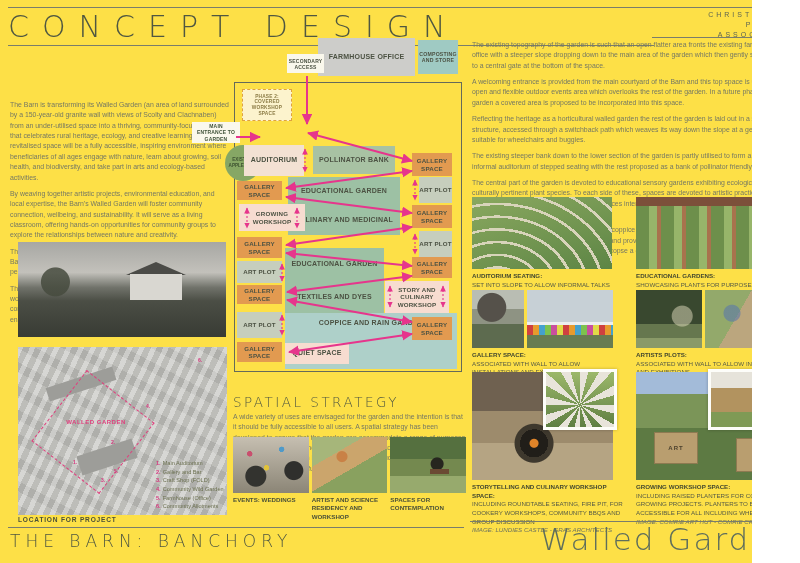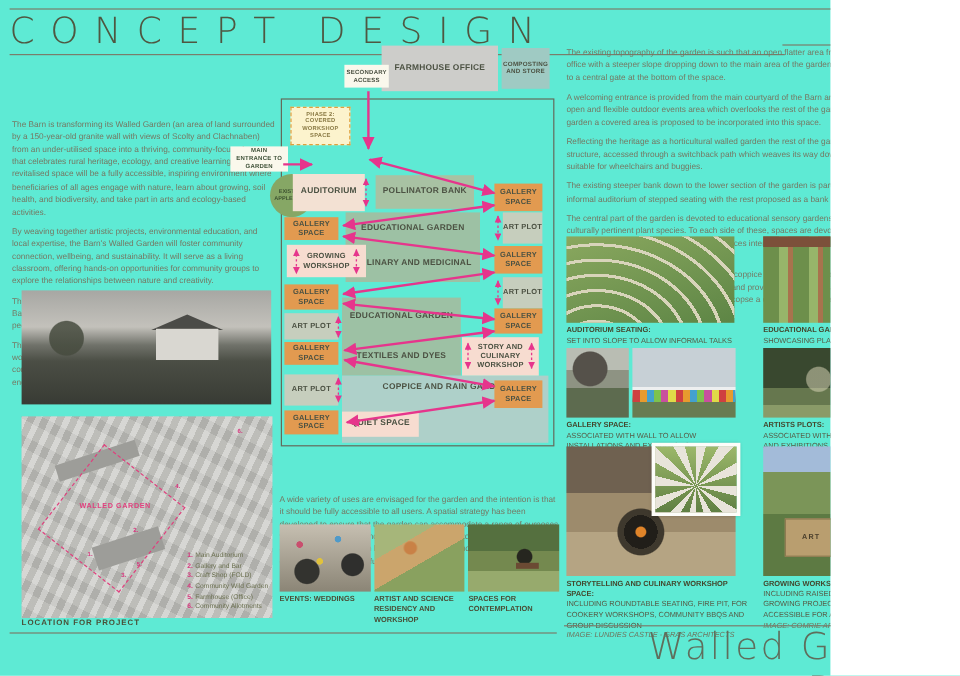--- a/index.html
+++ b/index.html
@@ -1,16 +1,16 @@
 <!DOCTYPE html>
 <html><head>
 <meta charset="utf-8">
 <style>
   html,body{margin:0;padding:0;}
-  #board{position:relative;width:692px;height:563px;background:#5eead4;overflow:hidden;
+  #board{position:relative;width:752px;height:563px;background:#fde047;overflow:hidden;
          font-family:"Liberation Sans",sans-serif;color:#4c5340;}
   .abs{position:absolute;}
   .rule{position:absolute;height:1px;background:#7a7d6b;}
   
   .display{font-family:"DejaVu Sans",sans-serif;font-weight:200;color:#4f5741;}
   #main-title{left:8px;top:9px;font-size:30px;letter-spacing:13px;white-space:nowrap;}
   #firm{left:650px;top:10px;width:142px;text-align:right;font-size:7px;letter-spacing:3px;
         color:#5c6452;line-height:1.45;}
   
   #subtitle{left:10px;top:49px;width:221px;font-size:11.2px;line-height:1.32;color:#44583f;
@@ -190,20 +190,21 @@
           <span class="lg-label">Farmhouse (Office)</span>
         </div>
       <div class="lg-row">
           <span class="lg-num">6.</span>
           <span class="lg-label">Community Allotments</span>
         </div>
     </div>
   </div>
   <div class="abs" id="location-caption">LOCATION FOR PROJECT</div>
   <div class="rule" style="left:8px;top:527px;width:456px;"></div>
+  <div class="abs display" id="barn-title">THE BARN: BANCHORY</div>
 
   <div class="abs" id="diagram">
     <div class="box c-grayb" style="left:128px;top:2px;width:97px;height:38px;font-size:7px;">
         <span>FARMHOUSE OFFICE</span>
       </div>
     <div class="box c-tealb" style="left:228px;top:4px;width:40px;height:34px;font-size:5.2px;">
         <span>COMPOSTING AND STORE</span>
       </div>
     <div class="box tag" style="left:97px;top:18px;width:33px;height:17px;font-size:5px;">
         <span>SECONDARY ACCESS</span>
@@ -309,20 +310,21 @@
         <line x1="225" y1="144" x2="225" y2="164" marker-start="url(#ah)" marker-end="url(#ah)"></line>
         <line x1="225" y1="198" x2="225" y2="218" marker-start="url(#ah)" marker-end="url(#ah)"></line>
         <line x1="92" y1="228" x2="92" y2="245" marker-start="url(#ah)" marker-end="url(#ah)"></line>
         <line x1="92" y1="279" x2="92" y2="299" marker-start="url(#ah)" marker-end="url(#ah)"></line>
         <line x1="200" y1="250" x2="200" y2="271" marker-start="url(#ah)" marker-end="url(#ah)"></line>
         <line x1="253" y1="250" x2="253" y2="271" marker-start="url(#ah)" marker-end="url(#ah)"></line>
       </g>
     </svg>
   </div>
 
+  <div class="abs display" id="spatial-heading">SPATIAL STRATEGY</div>
   <div class="abs bodytext" id="spatial-body">A wide variety of uses are envisaged for the garden and the intention is that it should be fully accessible to all users. A spatial strategy has been developed to ensure that the garden can accommodate a range of purposes from moments of quiet and solitary contemplation to vibrant masterclasses and workshops and even larger, bustling events such as weddings, celebrations and private functions.</div>
   <div class="abs" id="spatial-photos">
     <div class="photo ph-wedding"></div>
     <div class="photo ph-residency"></div>
     <div class="photo ph-bench">
         <div class="bench-seat"></div>
       </div>
   </div>
   <div class="abs" id="spatial-captions">
     <div>EVENTS: WEDDINGS</div>

